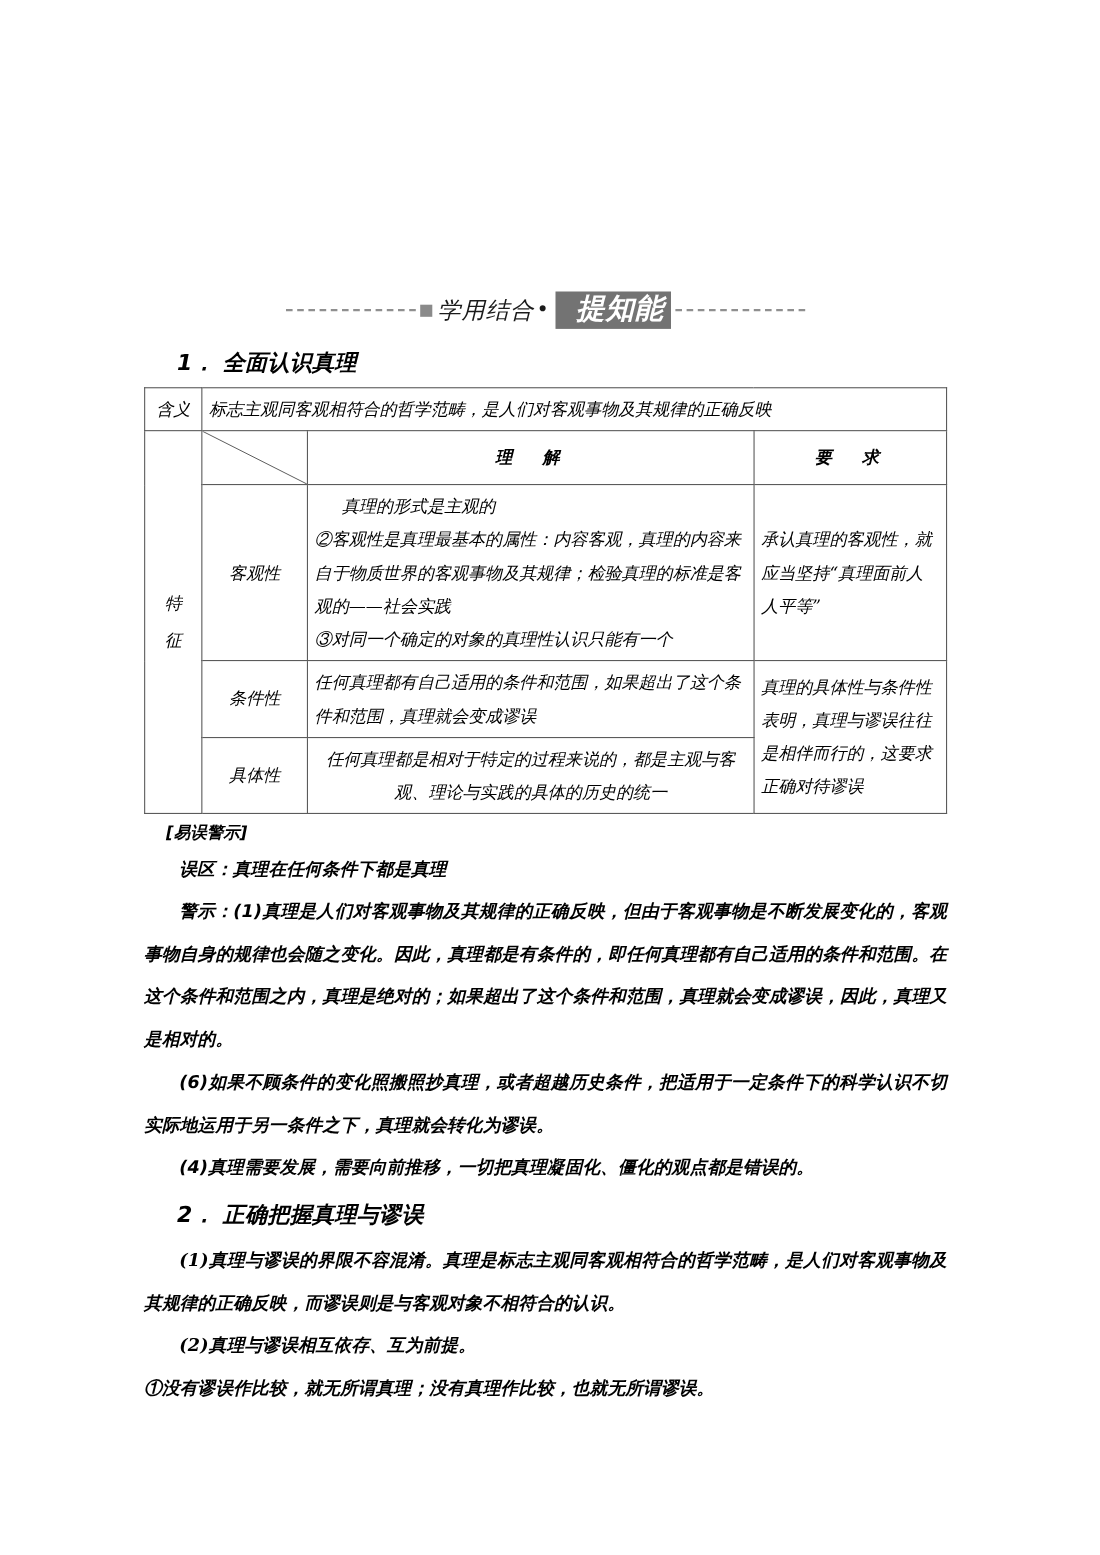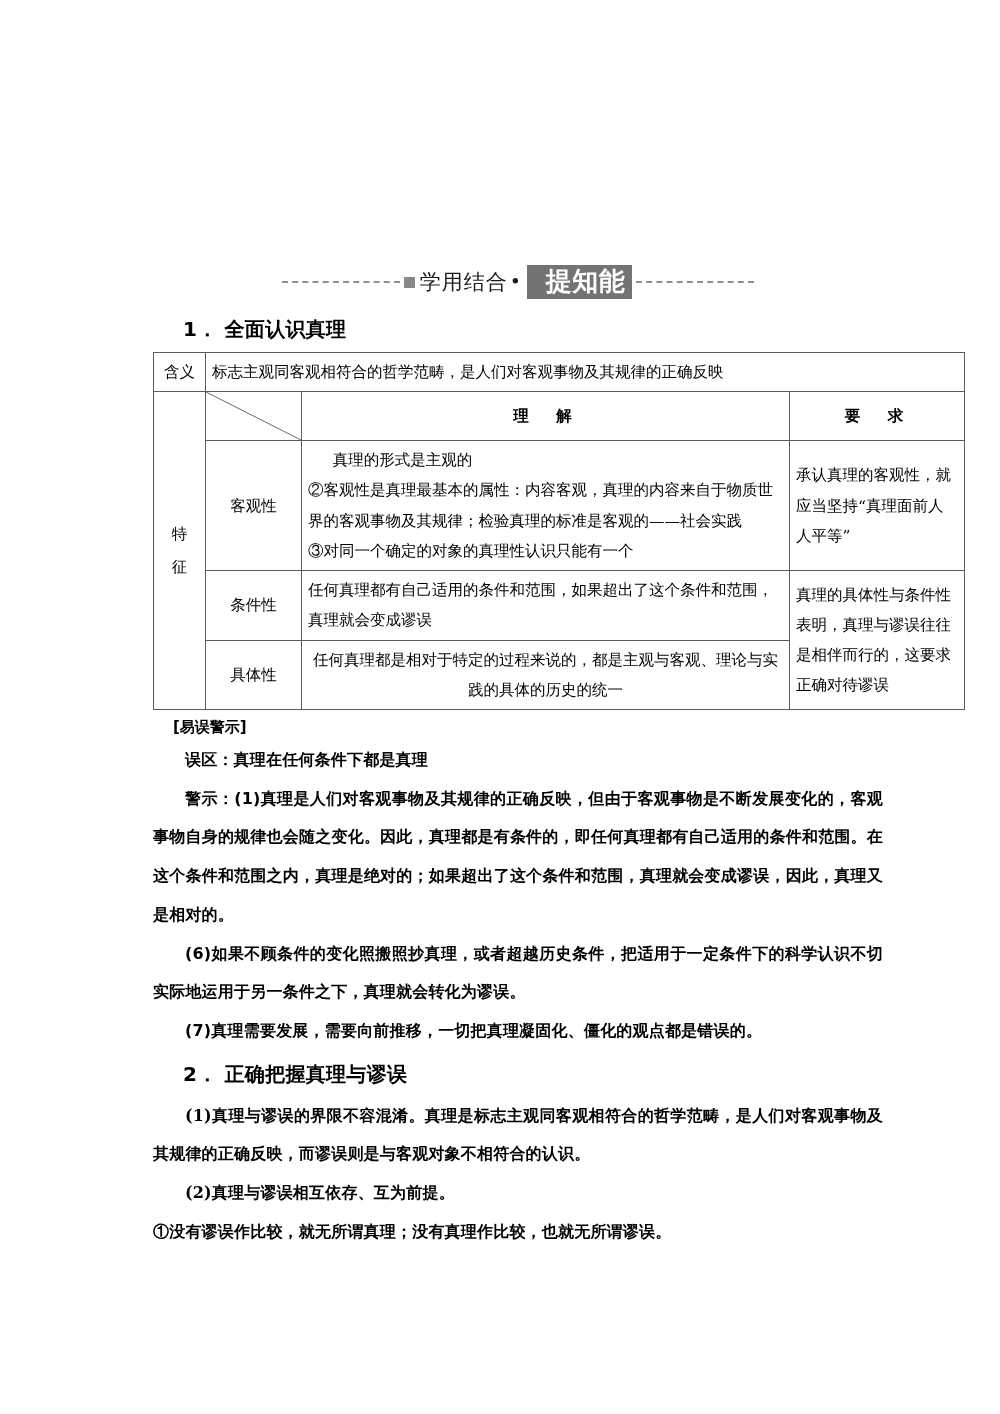--- a/index.html
+++ b/index.html
@@ -18,23 +18,24 @@
 
   .page {
     position: absolute;
     left: 0; top: 0;
     width: 1000px;
     height: 1414px;
   }
 
   .content {
     position: absolute;
-    left: 153px;
+    left: 131px;
     top: 262px;
     width: 730px;
+    font-style: italic;
   }
 
   
   .banner {
     display: flex;
     align-items: center;
     justify-content: center;
     height: 40px;
     margin-bottom: 14px;
   }
@@ -84,21 +85,21 @@
     font-weight: bold;
     font-size: 20px;
     margin: 10px 0 9px 30px;
     letter-spacing: 0.3px;
   }
   .heading .num { margin-right: 7px; }
 
   
   table.truth-table {
     border-collapse: collapse;
-    width: 812px;
+    width: 730px;
     table-layout: fixed;
     font-family: "DejaVu Serif", "Liberation Serif", serif;
   }
   table.truth-table td {
     border: 1px solid #5b5b5b;
     font-size: 15.5px;
     line-height: 1.95;
     padding: 4px 6px;
     vertical-align: middle;
     color: #000;
@@ -251,21 +252,21 @@
             <p>任何真理都是相对于特定的过程来说的，都是主观与客观、理论与实践的具体的历史的统一</p>
           </td>
         </tr>
       </tbody>
     </table>
 
     <div class="note-label">[易误警示]</div>
     <p class="body indent" style="margin-left:0;">误区：真理在任何条件下都是真理</p>
     <p class="body indent">警示：(1)真理是人们对客观事物及其规律的正确反映，但由于客观事物是不断发展变化的，客观事物自身的规律也会随之变化。因此，真理都是有条件的，即任何真理都有自己适用的条件和范围。在这个条件和范围之内，真理是绝对的；如果超出了这个条件和范围，真理就会变成谬误，因此，真理又是相对的。</p>
     <p class="body indent">(6)如果不顾条件的变化照搬照抄真理，或者超越历史条件，把适用于一定条件下的科学认识不切实际地运用于另一条件之下，真理就会转化为谬误。</p>
-    <p class="body indent">(7)真理需要发展，需要向前推移，一切把真理凝固化、僵化的观点都是错误的。</p>
+    <p class="body indent">(4)真理需要发展，需要向前推移，一切把真理凝固化、僵化的观点都是错误的。</p>
 
     <div class="heading">
       <span class="num">2．</span><span>正确把握真理与谬误</span>
     </div>
     <p class="serif indent">(1)真理与谬误的界限不容混淆。真理是标志主观同客观相符合的哲学范畴，是人们对客观事物及其规律的正确反映，而谬误则是与客观对象不相符合的认识。</p>
     <p class="serif indent">(2)真理与谬误相互依存、互为前提。</p>
     <p class="serif">①没有谬误作比较，就无所谓真理；没有真理作比较，也就无所谓谬误。</p>
 
   </div>
 </div>

